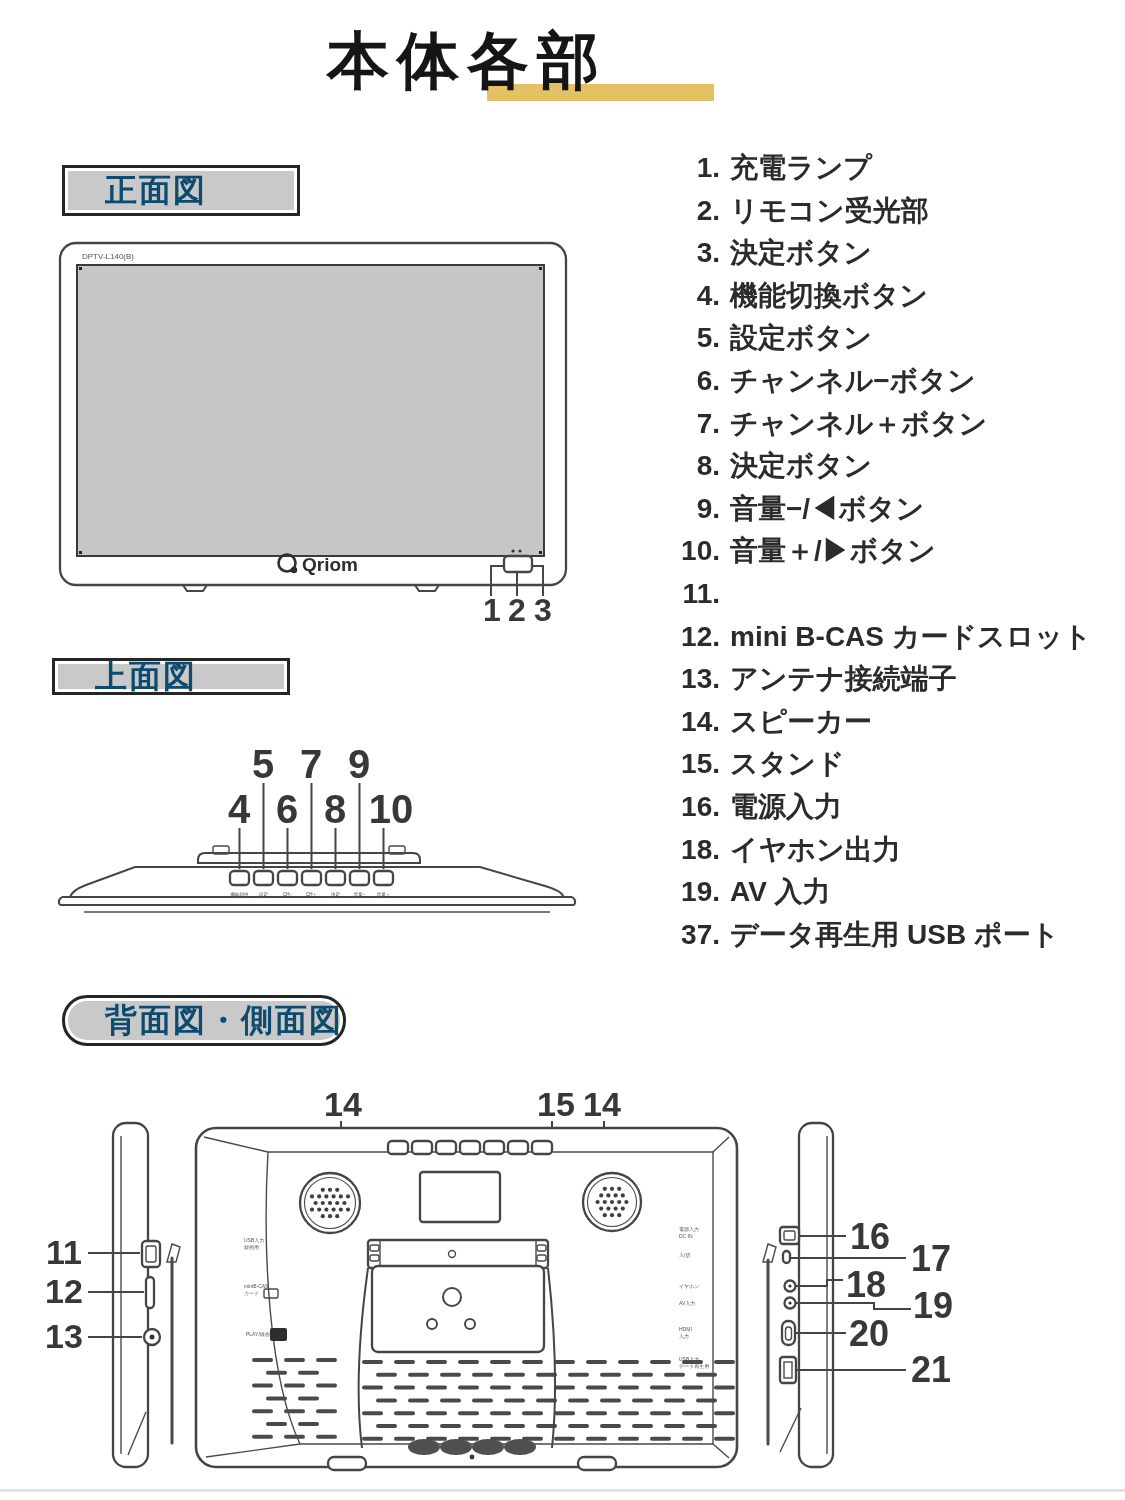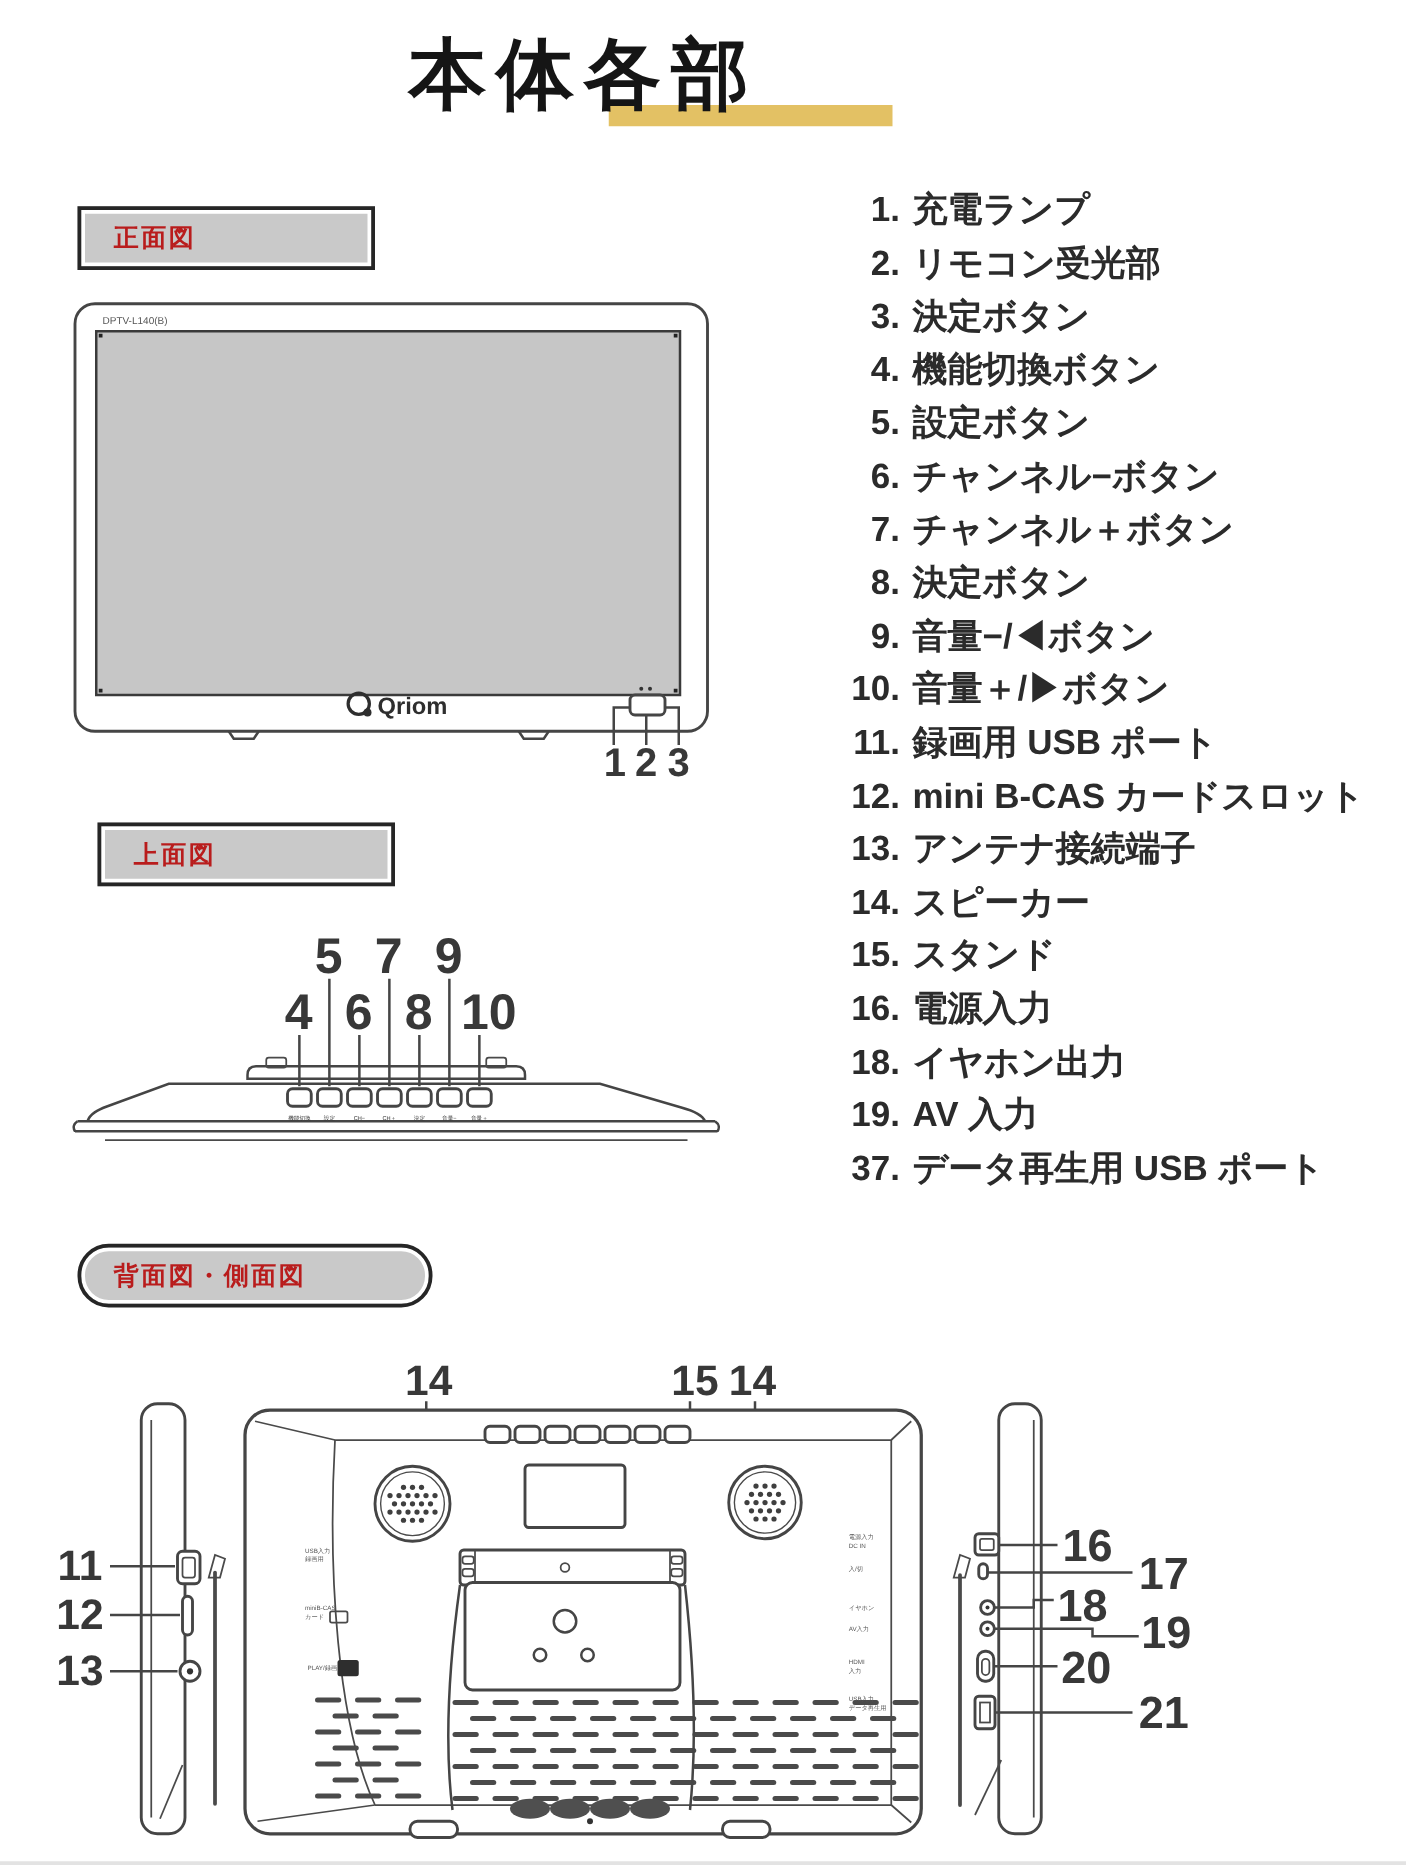--- a/index.html
+++ b/index.html
@@ -6,24 +6,24 @@
   #page{position:relative;width:1125px;height:1500px;background:#ffffff;overflow:hidden;
         font-family:"Liberation Sans",sans-serif;color:#2f2f2f;}
   #art{position:absolute;left:0;top:0;z-index:1;}
   .overlay{position:absolute;z-index:2;}
   
   #title-bar{left:487px;top:84px;width:227px;height:17px;z-index:2;}
   #title-text{left:0;top:24px;width:934px;height:74px;line-height:74px;text-align:center;
               font-size:62px;font-weight:800;letter-spacing:8px;color:#151515;z-index:3;}
   
   .sec-header{background:#c9c9c9;border:3px solid #262626;box-shadow:inset 0 0 0 3px #ffffff;
-              box-sizing:border-box;font-size:20px;font-weight:700;color:#b91c1c;
-              display:flex;align-items:center;padding-left:26px;letter-spacing:2px;}
+              box-sizing:border-box;font-size:32px;font-weight:700;color:#0c4a6e;
+              display:flex;align-items:center;padding-left:40px;letter-spacing:2px;}
   #hdr-front{left:62px;top:165px;width:238px;height:51px;}
-  #hdr-top{left:78px;top:658px;width:238px;height:51px;}
+  #hdr-top{left:52px;top:658px;width:238px;height:37px;}
   #hdr-back{left:62px;top:995px;width:284px;height:51px;}
   
   #parts-list{left:640px;top:147px;width:480px;}
   .pl-row{display:flex;align-items:baseline;height:42.6px;line-height:42.6px;
           font-size:28px;font-weight:600;color:#2b2b2b;white-space:nowrap;}
   .pl-num{width:80px;text-align:right;flex:0 0 80px;}
   .pl-label{padding-left:10px;}
   
   .ln{fill:none;stroke:#454545;stroke-width:2;}
   .ln15{fill:none;stroke:#4a4a4a;stroke-width:1.4;}
@@ -428,21 +428,20 @@
       <div class="pl-row">
         <span class="pl-num">9.</span>
         <span class="pl-label">音量−/◀ボタン</span>
       </div>
       <div class="pl-row">
         <span class="pl-num">10.</span>
         <span class="pl-label">音量＋/▶ボタン</span>
       </div>
       <div class="pl-row">
         <span class="pl-num">11.</span>
-        <span class="pl-label">録画用 USB ポート</span>
       </div>
       <div class="pl-row">
         <span class="pl-num">12.</span>
         <span class="pl-label">mini B-CAS カードスロット</span>
       </div>
       <div class="pl-row">
         <span class="pl-num">13.</span>
         <span class="pl-label">アンテナ接続端子</span>
       </div>
       <div class="pl-row">

